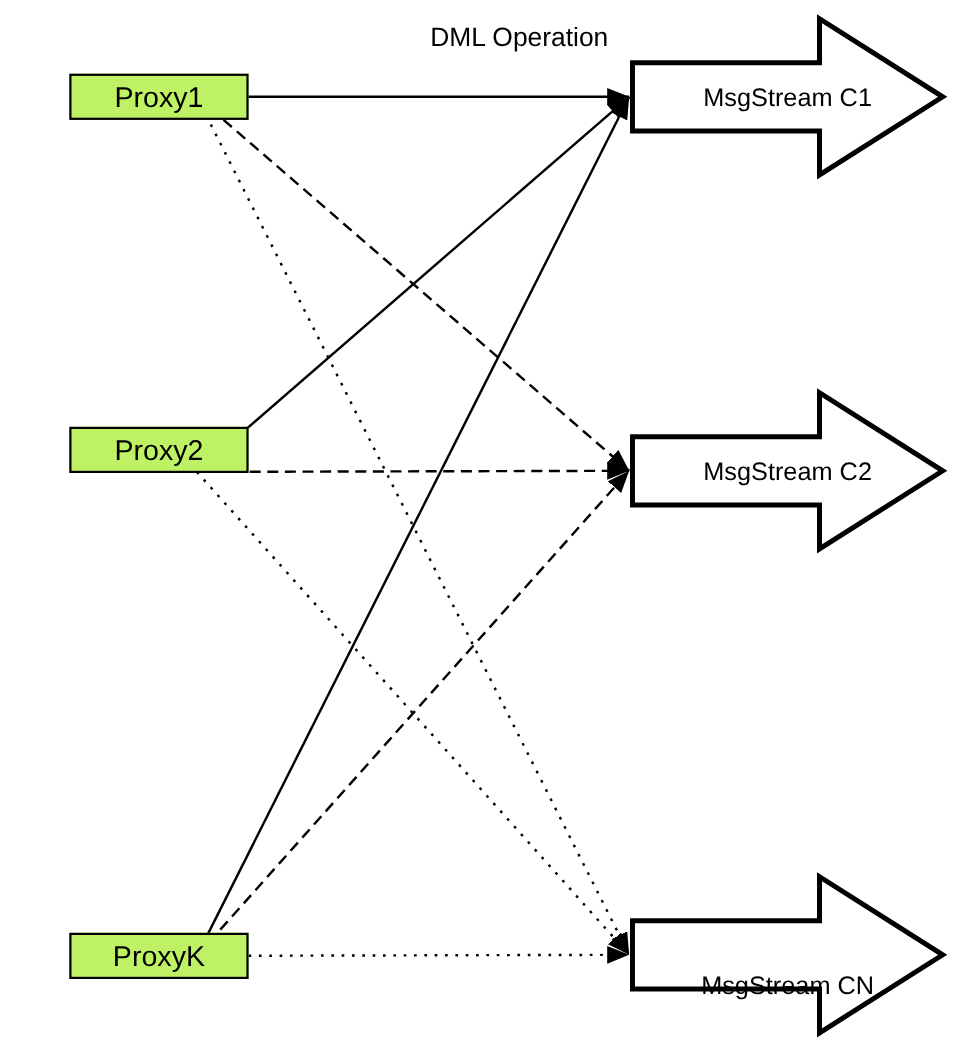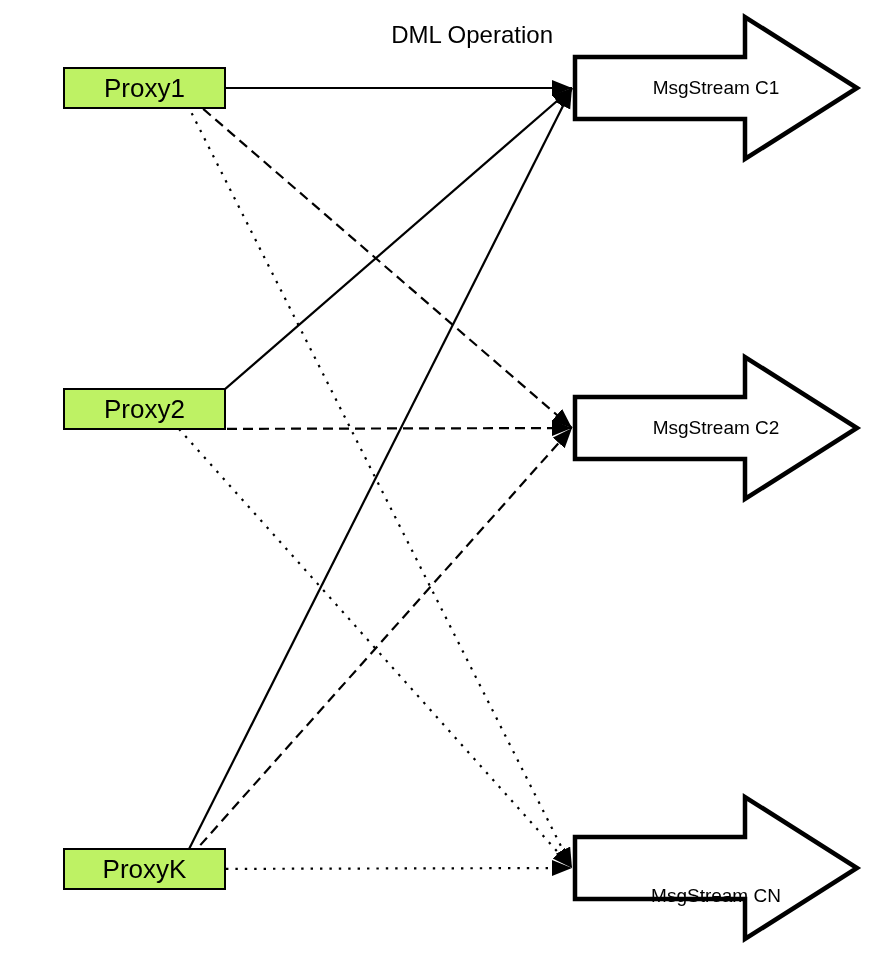--- a/index.html
+++ b/index.html
@@ -29,21 +29,21 @@
     margin-left: 48px;
   }
   .proxy-1 { top: 67px; }
   .proxy-2 { top: 388px; }
   .proxy-k { top: 848px; text-align: right; }
   .stream-label {
     position: absolute;
     left: 586px;
     width: 260px;
     text-align: center;
-    font-size: 19px;
+    font-size: 23px;
     line-height: 30px;
   }
   .stream-1 { top: 73px; }
   .stream-2 { top: 413px; }
   .stream-n { top: 853px; margin-top: 28px; }
   .diagram-title {
     position: absolute;
     left: 253px;
     top: 20px;
     width: 300px;

